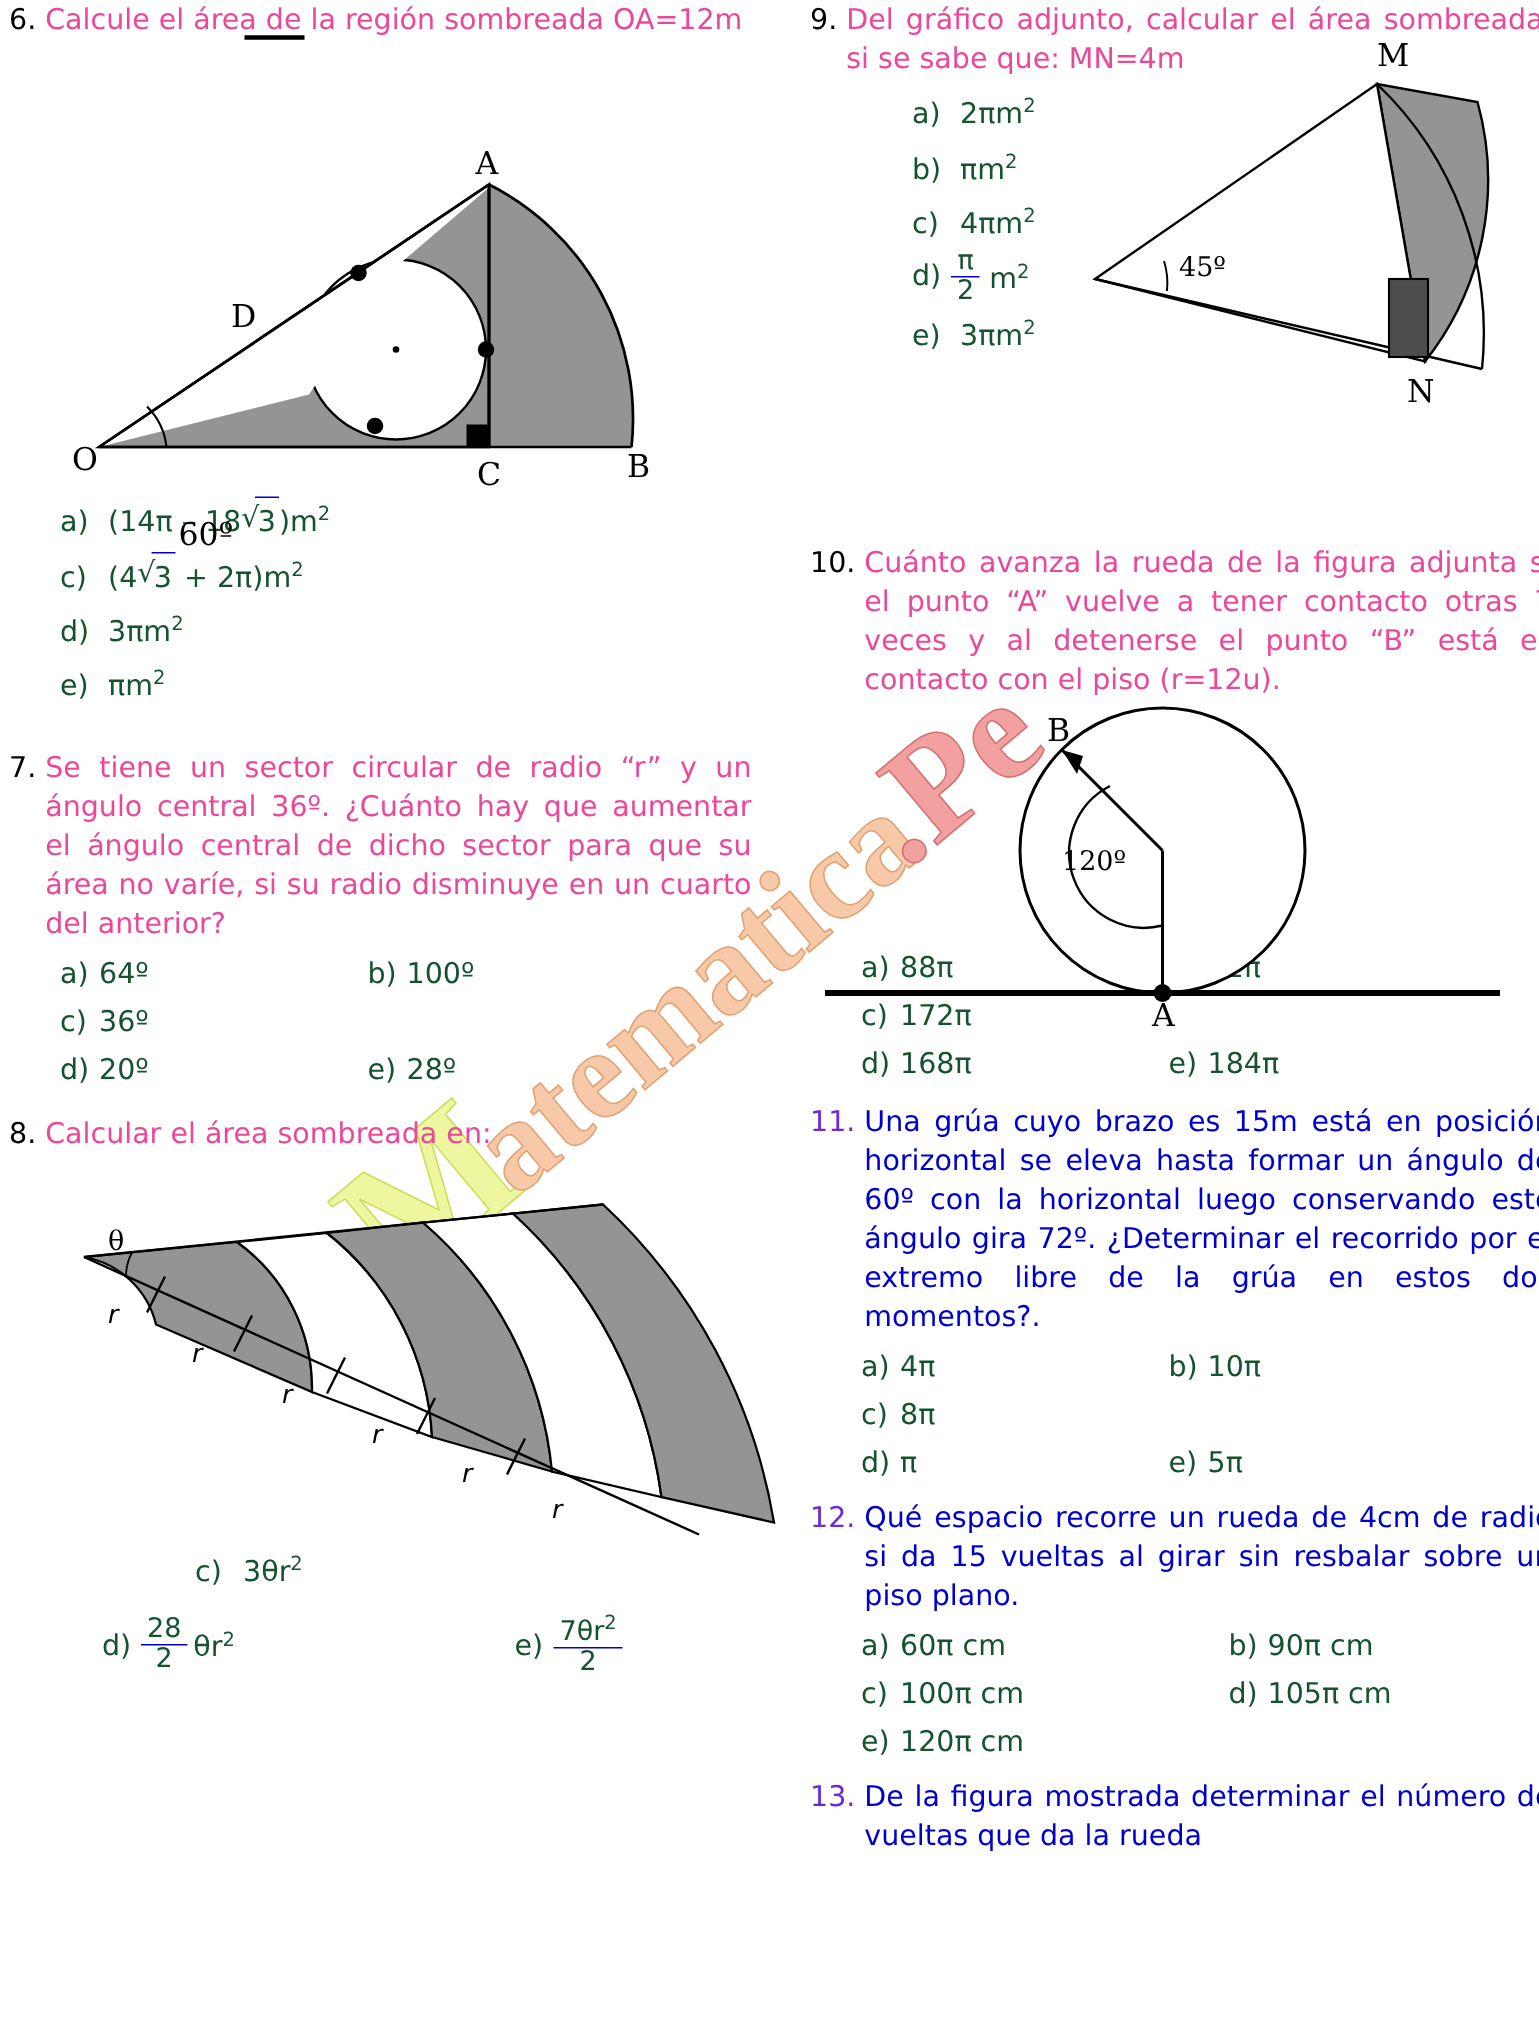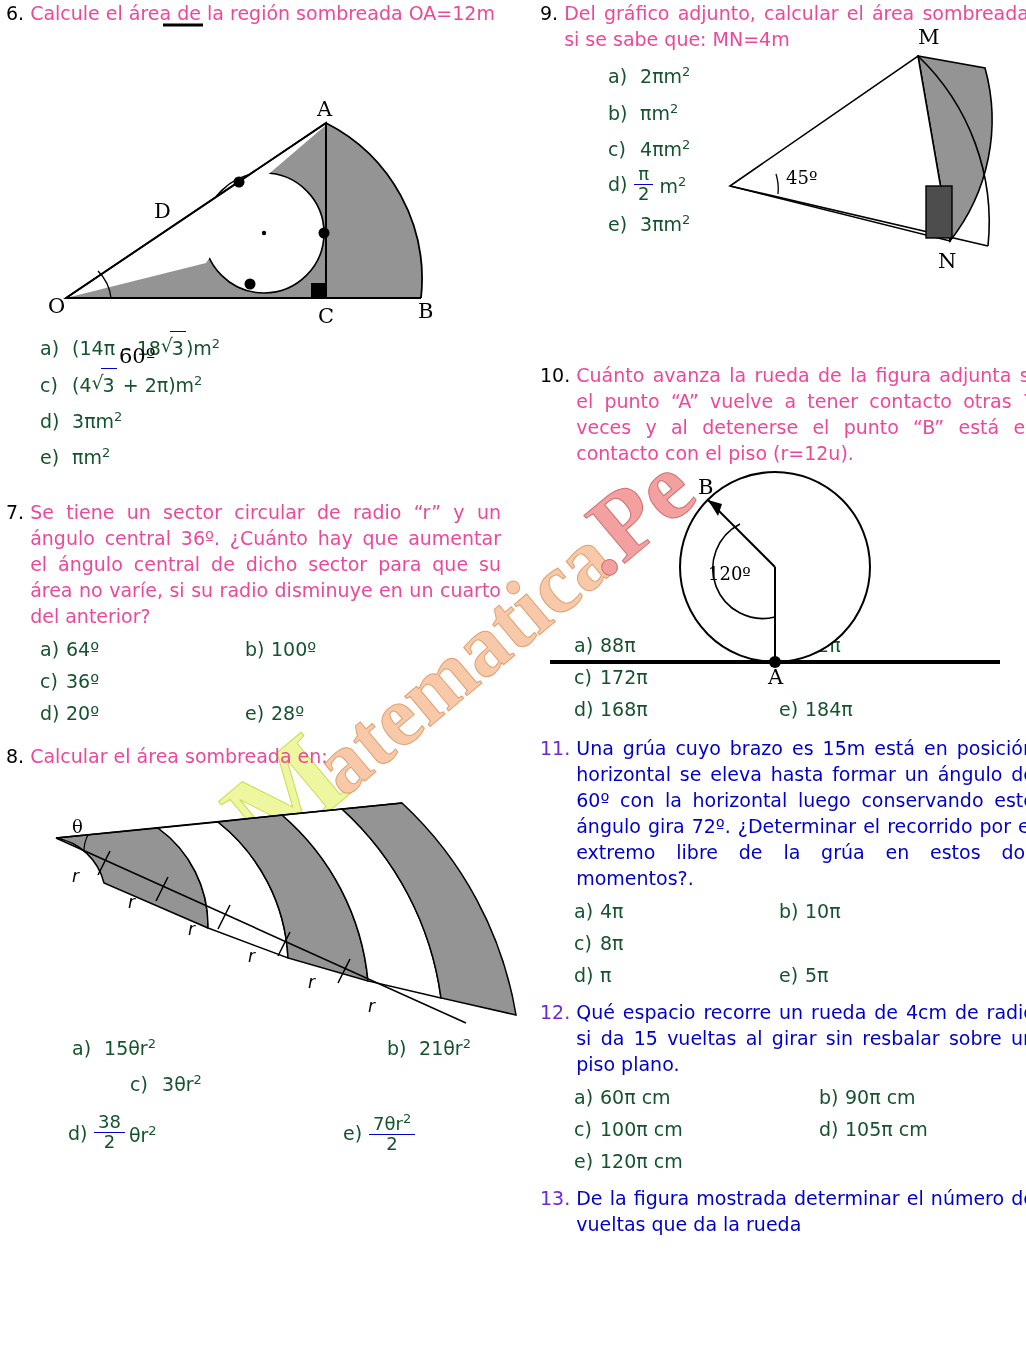--- a/index.html
+++ b/index.html
@@ -187,39 +187,29 @@
             <text x="202" y="179" font-size="17" font-style="italic">r</text>
             <text x="262" y="205" font-size="17" font-style="italic">r</text>
             <text x="322" y="229" font-size="17" font-style="italic">r</text>
             <text x="26" y="50" font-size="18" font-family="DejaVu Serif, serif">θ</text>
             <path d="M42,52 A34,34 0 0 0 38,67" fill="none" stroke="#000" stroke-width="1.2"></path>
           </g>
         </svg>
       </div>
 
       <div class="opts" style="margin-top:44px;">
-        <div class="optrow">
-          <div class="opt o1" style="margin-left:32px;">
-            <span class="lab">a)</span>
-            <span>15θr<span class="sup">2</span></span>
-          </div>
-          <div class="opt" style="margin-left:110px;">
-            <span class="lab">b)</span>
-            <span>21θr<span class="sup">2</span></span>
-          </div>
-        </div>
         <div class="opt" style="margin-left:90px;">
           <span class="lab">c)</span>
           <span>3θr<span class="sup">2</span></span>
         </div>
         <div class="optrow" style="margin-top:12px;">
           <div class="opt o1" style="margin-left:28px;display:flex;align-items:center;">
             <span class="lab">d)</span>
             <span class="frac">
-              <span class="n">38</span>
+              <span class="n">28</span>
               <span class="d">2</span>
             </span>
             <span style="margin-left:4px;">θr<span class="sup">2</span></span>
           </div>
           <div class="opt" style="margin-left:70px;display:flex;align-items:center;">
             <span class="lab">e)</span>
             <span class="frac">
               <span class="n">7θr<span class="sup">2</span></span>
               <span class="d">2</span>
             </span>

